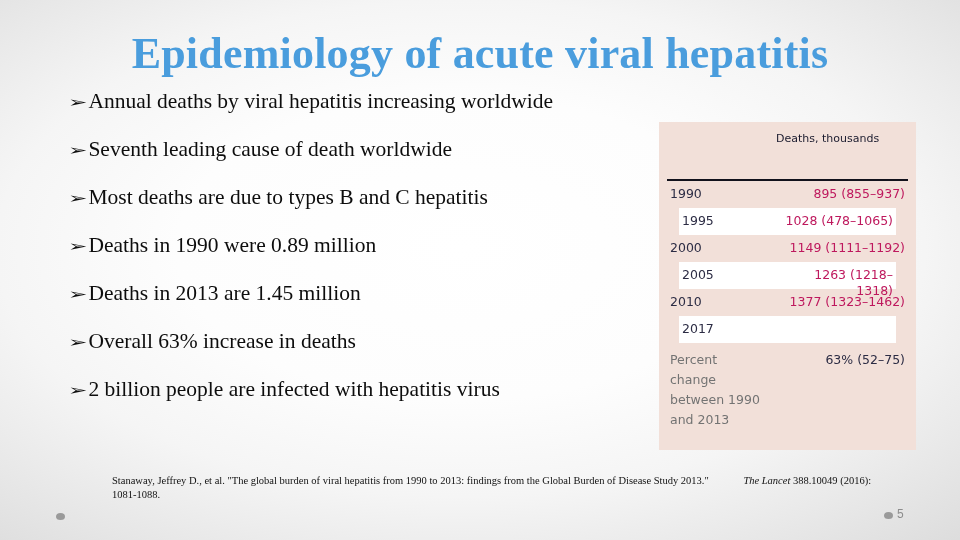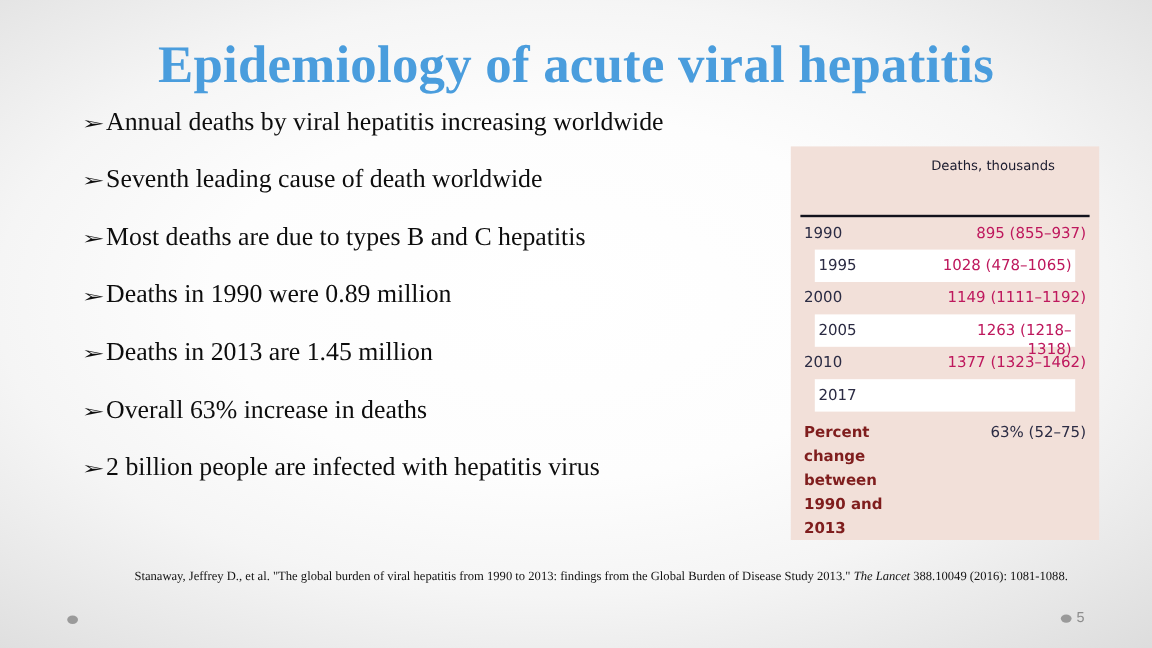--- a/index.html
+++ b/index.html
@@ -161,23 +161,22 @@
     padding: 7px 0 0 0;
     height: 100px;
   }
   #trow-percent .tyear {
     flex: 0 0 auto;
     width: 105px;
     padding-left: 11px;
     box-sizing: border-box;
     font-size: 12.5px;
     line-height: 20px;
-    color: #7f1d1d;
+    color: #737373;
     white-space: normal;
-    font-weight: bold;
   }
   #trow-percent .tval {
     flex: 1 1 auto;
     padding-right: 11px;
     box-sizing: border-box;
     text-align: right;
     font-size: 12.5px;
     line-height: 20px;
     color: #2c2c44;
   }
@@ -189,20 +188,21 @@
     top: 474px;
     width: 780px;
     font-family: "Liberation Serif", "DejaVu Serif", serif;
     font-size: 10.5px;
     line-height: 13.5px;
     color: #111111;
     text-align: left;
   }
   #citation .ital {
     font-style: italic;
+    margin-left: 32px;
   }
 
   
   .footer-dot {
     position: absolute;
     width: 9px;
     height: 7px;
     border-radius: 50%;
     background: #9a9a9a;
   }

